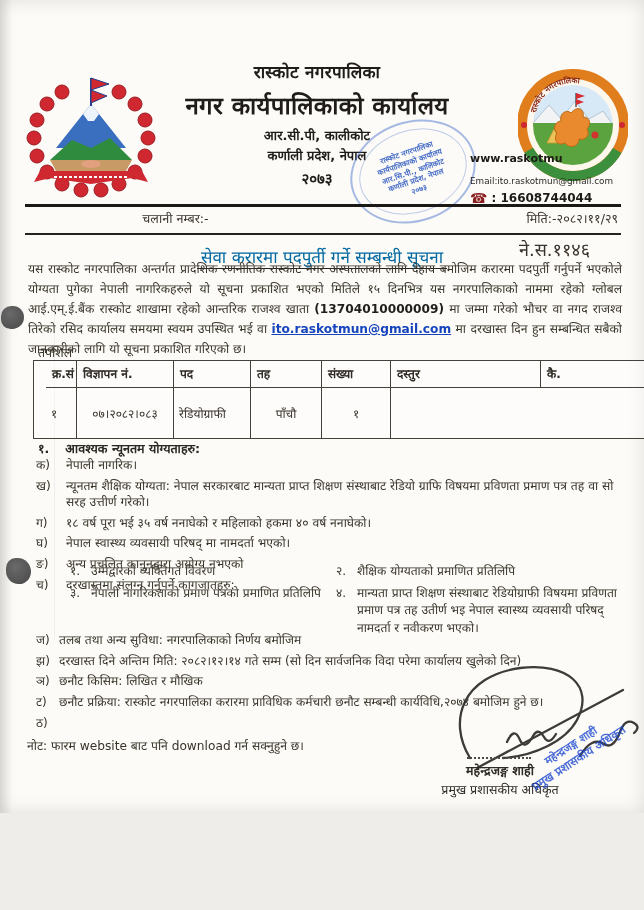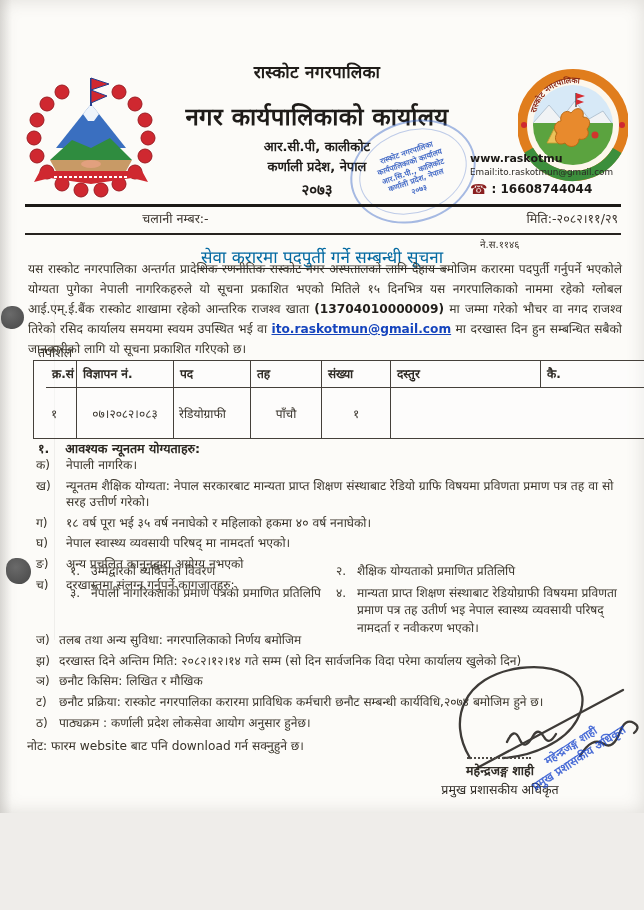--- a/index.html
+++ b/index.html
@@ -14,44 +14,44 @@
     background:linear-gradient(90deg,rgba(60,55,50,.12),rgba(60,55,50,0));}
   .crease{position:absolute;left:54px;top:300px;width:1px;height:340px;background:rgba(0,0,0,.05);}
   .hole{position:absolute;background:radial-gradient(circle at 40% 35%,#6a6a6a,#474747);}
   .hole1{left:1px;top:306px;width:23px;height:23px;border-radius:48% 52% 55% 45%;}
   .hole2{left:6px;top:558px;width:25px;height:26px;border-radius:42% 58% 52% 55%;}
 
   
   .emblem{position:absolute;left:24px;top:74px;}
   .hcenter{position:absolute;left:152px;top:60px;width:330px;text-align:center;color:#1f1c19;}
   .h-muni{font-size:17px;font-weight:700;letter-spacing:.3px;}
-  .h-office{font-size:24px;font-weight:700;margin-top:16px;letter-spacing:.3px;text-align:center;}
+  .h-office{font-size:24px;font-weight:700;margin-top:5px;letter-spacing:.3px;text-align:center;}
   .h-addr1{font-size:13px;font-weight:700;margin-top:5px;}
   .h-addr2{font-size:13px;font-weight:700;margin-top:2px;}
   .h-year{font-size:15px;font-weight:700;margin-top:4px;}
   .mlogo{position:absolute;left:518px;top:66px;}
   .contact{position:absolute;left:470px;top:152px;width:172px;line-height:1.25;}
   .c-web{font-size:11px;font-weight:700;color:#1d1a17;}
-  .c-mail{font-size:8.8px;color:#2b2824;margin-top:1px;}
+  .c-mail{font-size:8.8px;color:#2b2824;margin-top:10px;}
   .c-phone{font-size:12px;font-weight:700;color:#1d1a17;margin-top:3px;display:flex;align-items:center;gap:4px;}
   .phone-glyph{color:#8a1f1f;font-size:14px;}
 
   .ostamp{position:absolute;left:349px;top:121px;width:124px;height:97px;
     transform:rotate(-19deg);border:2px solid rgba(46,94,196,.42);border-radius:50%;
     display:flex;flex-direction:column;align-items:center;justify-content:center;
     color:rgba(40,85,190,.85);font-size:7.6px;font-weight:700;line-height:1.3;text-align:center;}
   .ostamp::before{content:"";position:absolute;inset:7px;border:1px solid rgba(46,94,196,.3);border-radius:50%;}
 
   .rule-thick{position:absolute;left:25px;top:204px;width:596px;height:3px;background:#1b1916;}
   .rule-thin{position:absolute;left:25px;top:233px;width:596px;height:2px;background:#26231f;}
   .metarow{position:absolute;left:28px;top:210px;width:590px;display:flex;font-size:12.6px;color:#3a332c;}
   .m-left{flex:1.15;text-align:left;}
   .m-mid{flex:1;text-align:center;}
   .m-right{flex:1;text-align:right;}
-  .nesa{position:absolute;left:480px;top:237px;width:110px;text-align:left;font-size:10px;color:#3a332c;}
+  .nesa{position:absolute;left:480px;top:237px;width:110px;text-align:right;font-size:18px;color:#3a332c;}
   .subject{position:absolute;left:0;top:245px;width:644px;text-align:center;}
   .subject span{font-size:17px;font-weight:400;color:#0369a1;border-bottom:1.6px solid #26221d;padding:0 4px 1px;}
 
   .bodytext{position:absolute;left:28px;top:260px;width:594px;font-size:12.2px;line-height:1.63;text-align:justify;color:#383329;}
   .acct{font-weight:700;color:#211e1a;}
   .maillink{color:#1544bd;font-weight:700;text-decoration:underline;}
   .tapashil{position:absolute;left:38px;top:344px;font-size:12.4px;color:#383329;}
 
   .dtable{position:absolute;left:33px;top:360px;width:605px;display:grid;
     grid-template-columns:30px 97px 77px 71px 69px 150px 111px;
@@ -272,21 +272,20 @@
     <div class="xitem">
       <span class="xmark">ञ)</span>
       <span>छनौट किसिम: लिखित र मौखिक</span>
     </div>
     <div class="xitem">
       <span class="xmark">ट)</span>
       <span>छनौट प्रक्रिया: रास्कोट  नगरपालिका करारमा प्राविधिक कर्मचारी छनौट सम्बन्धी कार्यविधि,२०७४ बमोजिम हुने छ।</span>
     </div>
     <div class="xitem">
       <span class="xmark">ठ)</span>
-      <span>पाठ्यक्रम : कर्णाली प्रदेश लोकसेवा आयोग अनुसार हुनेछ।</span>
     </div>
   </div>
 
   <div class="note">नोट: फारम website बाट पनि download गर्न सक्नुहुने छ।</div>
 
   <svg class="sig-svg" width="215" height="115" viewBox="0 0 215 115">
     <g fill="none" stroke="#2e2b28" stroke-width="2.3" stroke-linecap="round" opacity="0.92">
       <path d="M45,100 C22,62 38,18 95,10 C142,4 170,28 152,62 C140,84 108,98 78,100"></path>
       <path d="M52,110 L198,32"></path>
       <path d="M82,84 q7,-16 13,-2 q5,11 13,-4 q5,-9 11,1 q5,9 12,-3"></path>

